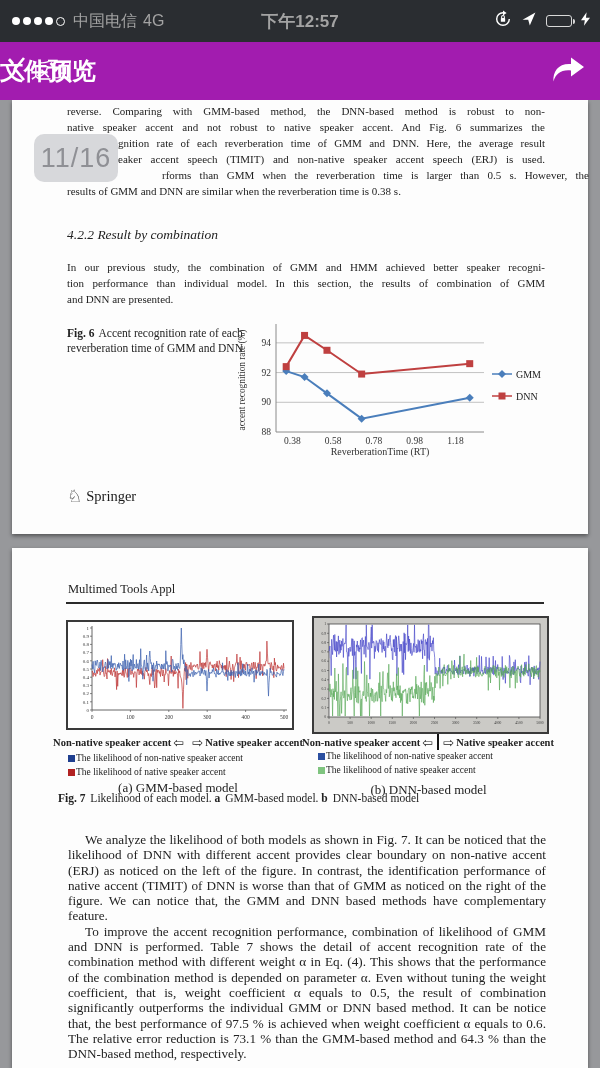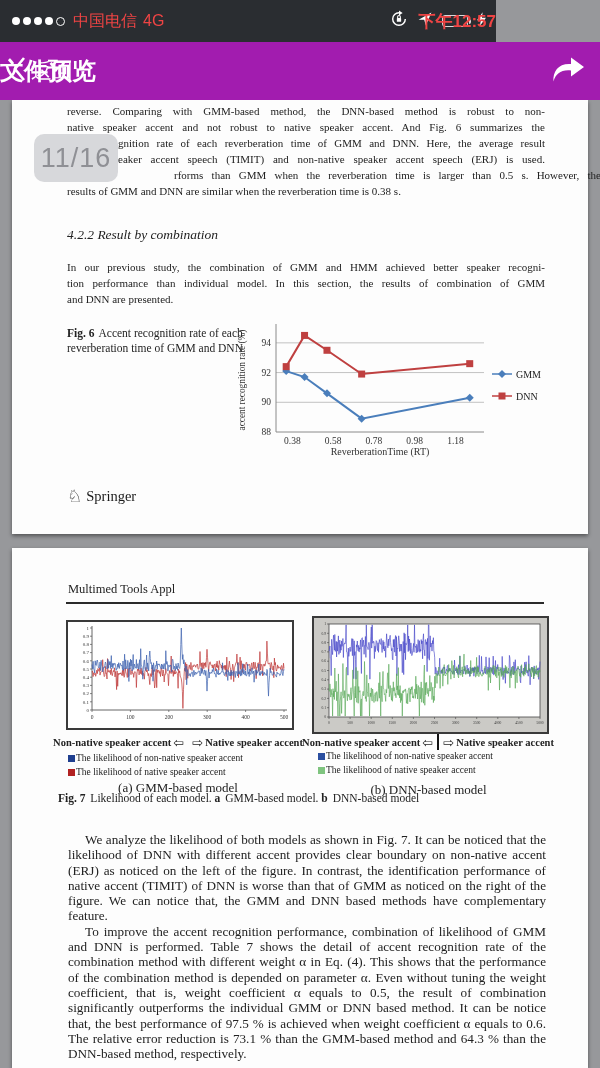--- a/index.html
+++ b/index.html
@@ -1,25 +1,25 @@
 <!DOCTYPE html>
 <html><head>
 <meta charset="utf-8">
 <style>
   html,body{margin:0;padding:0;background:#555;}
   .screen{position:relative;width:600px;height:1068px;overflow:hidden;background:#97989b;
           font-family:"Liberation Sans",sans-serif;}
   
-  .status-bar{position:absolute;left:0;top:0;width:496px;height:42px;background:#2a2d31;
-              display:flex;align-items:center;justify-content:space-between;color:#ef4444;}
+  .status-bar{position:absolute;left:0;top:0;width:600px;height:42px;background:#2a2d31;
+              display:flex;align-items:center;justify-content:space-between;color:#a3a3a3;}
   .sb-left{display:flex;align-items:center;gap:6px;padding-left:12px;font-size:16px;}
   .dots{display:flex;align-items:center;gap:3px;margin-right:2px;}
   .dots i{width:8px;height:8px;border-radius:50%;display:inline-block;}
   .dots i.f{background:#fff;} .dots i.o{background:transparent;border:1.5px solid #fff;width:7px;height:7px;}
-  .sb-time{position:absolute;left:0;right:0;text-align:right;font-size:17px;font-weight:bold;pointer-events:none;}
+  .sb-time{position:absolute;left:0;right:0;text-align:center;font-size:17px;font-weight:bold;pointer-events:none;}
   .sb-right{display:flex;align-items:center;gap:9px;padding-right:10px;}
   .battery{display:flex;align-items:center;}
   .bat-body{width:26px;height:12px;border:1.5px solid #d9d9d9;border-radius:3px;padding:1px;box-sizing:border-box;}
   .bat-fill{height:100%;width:45%;background:#4cd964;border-radius:1px;}
   .bat-tip{width:2px;height:5px;background:#d9d9d9;border-radius:0 2px 2px 0;margin-left:1px;}
   
   .nav-bar{position:absolute;left:0;top:42px;width:600px;height:58px;background:#a21caf;
            border-bottom:2px solid #17181a;display:flex;align-items:center;color:#fff;}
   .back-button{display:flex;align-items:center;gap:4px;padding-left:12px;font-size:21px;cursor:pointer;}
   .nav-title{position:absolute;left:0;right:0;text-align:left;font-size:24px;font-weight:600;pointer-events:none;}
@@ -124,21 +124,21 @@
     </div>
   </div>
 
   <div class="viewer">
 
     <div class="page page1">
       <div class="pline" style="left:55px;top:3px;width:478px;">reverse. Comparing with GMM-based method, the DNN-based method is robust to non-</div>
       <div class="pline" style="left:55px;top:19px;width:478px;">native speaker accent and not robust to native speaker accent. And Fig. 6 summarizes the</div>
       <div class="pline" style="left:106px;top:35px;width:427px;">gnition rate of each reverberation time of GMM and DNN. Here, the average result</div>
       <div class="pline" style="left:106px;top:51px;width:427px;">eaker accent speech (TIMIT) and non-native speaker accent speech (ERJ) is used.</div>
-      <div class="pline" style="left:118px;top:67px;width:427px;padding-left:44px;">rforms than GMM when the reverberation time is larger than 0.5 s. However, the</div>
+      <div class="pline" style="left:106px;top:67px;width:427px;padding-left:44px;">rforms than GMM when the reverberation time is larger than 0.5 s. However, the</div>
       <div class="pline last" style="left:55px;top:83px;width:478px;">results of GMM and DNN are similar when the reverberation time is 0.38 s.</div>
 
       <div class="sec-heading">4.2.2 Result by combination</div>
 
       <div class="pline" style="left:55px;top:159px;width:478px;">In our previous study, the combination of GMM and HMM achieved better speaker recogni-</div>
       <div class="pline" style="left:55px;top:175px;width:478px;">tion performance than individual model. In this section, the results of combination of GMM</div>
       <div class="pline last" style="left:55px;top:191px;width:478px;">and DNN are presented.</div>
 
       <div class="fig6-caption">
         <b>Fig. 6</b><span>Accent recognition rate of each reverberation time of GMM and DNN</span>

